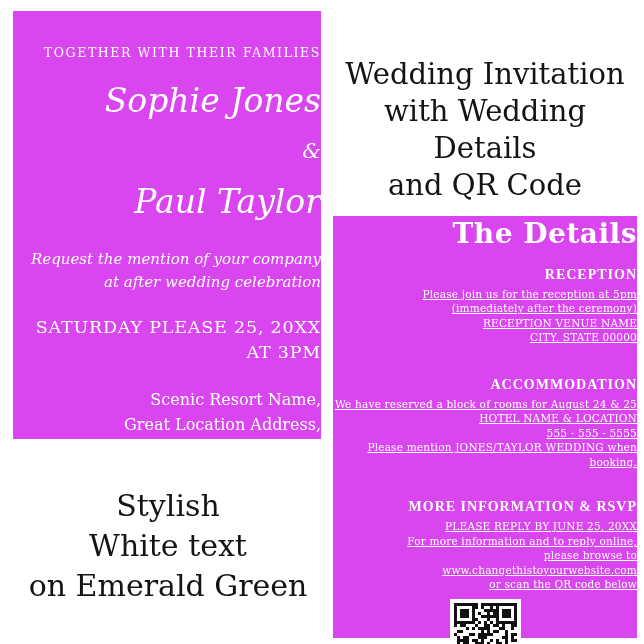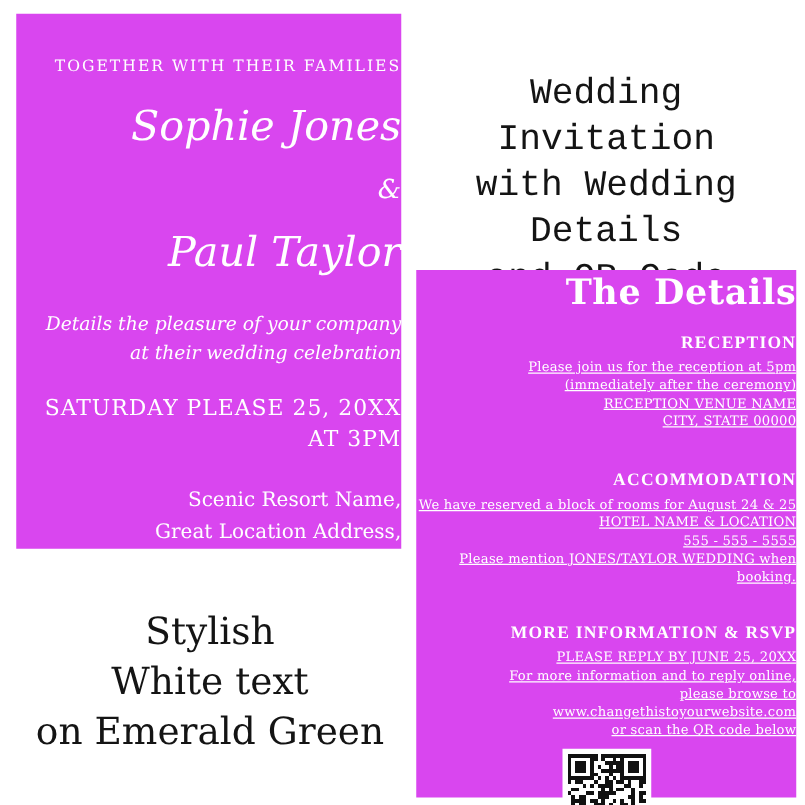--- a/index.html
+++ b/index.html
@@ -77,21 +77,20 @@
     position: absolute;
     text-align: center;
     color: #141414;
   }
   .caption-top {
     left: 333px;
     top: 56px;
     width: 304px;
     font-size: 29px;
     line-height: 1.28;
-    font-family: Liberation Mono, monospace;
   }
   .caption-bottom {
     left: 15px;
     top: 486px;
     width: 306px;
     font-size: 30px;
     line-height: 1.33;
   }
   
   .details-title {
@@ -134,22 +133,22 @@
 </style>
 </head>
 <body>
 
 <section class="card card-front">
   <div class="families-line">TOGETHER WITH THEIR FAMILIES</div>
   <div class="script-name name-bride">Sophie Jones</div>
   <div class="amp">&amp;</div>
   <div class="script-name name-groom">Paul Taylor</div>
   <div class="request-block">
-    <div>Details the pleasure of your company</div>
-    <div>at their wedding celebration</div>
+    <div>Request the mention of your company</div>
+    <div>at after wedding celebration</div>
   </div>
   <div class="date-block">
     <div>SATURDAY PLEASE 25, 20XX</div>
     <div>AT 3PM</div>
   </div>
   <div class="venue-block">
     <div>Scenic Resort Name,</div>
     <div>Great Location Address,</div>
     <div>City, State 00000</div>
   </div>

